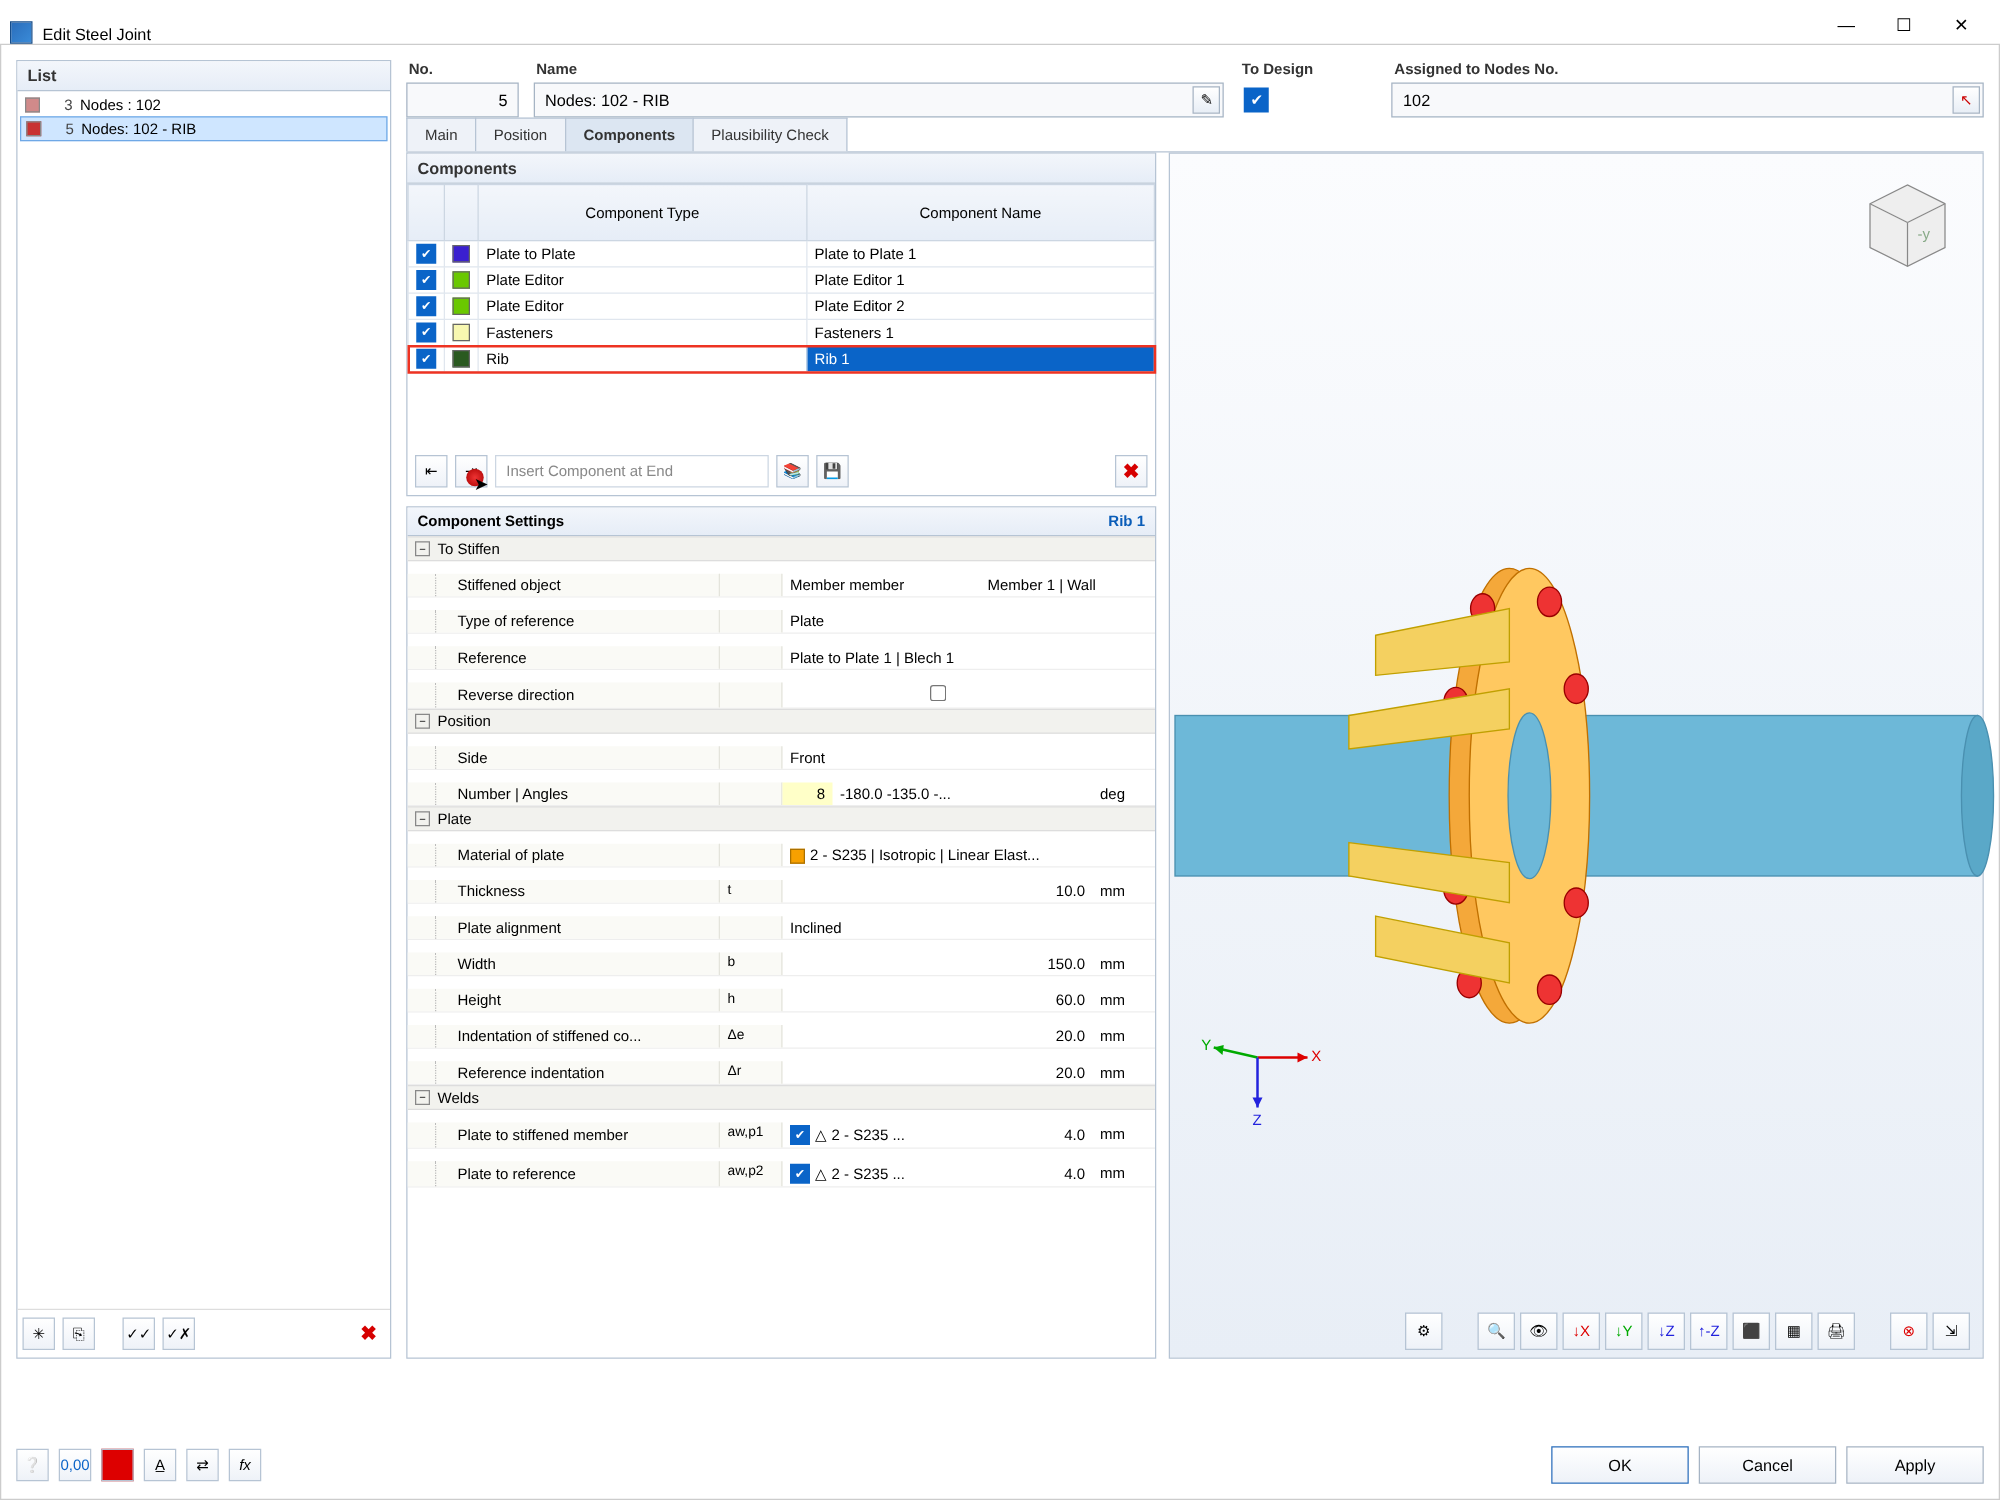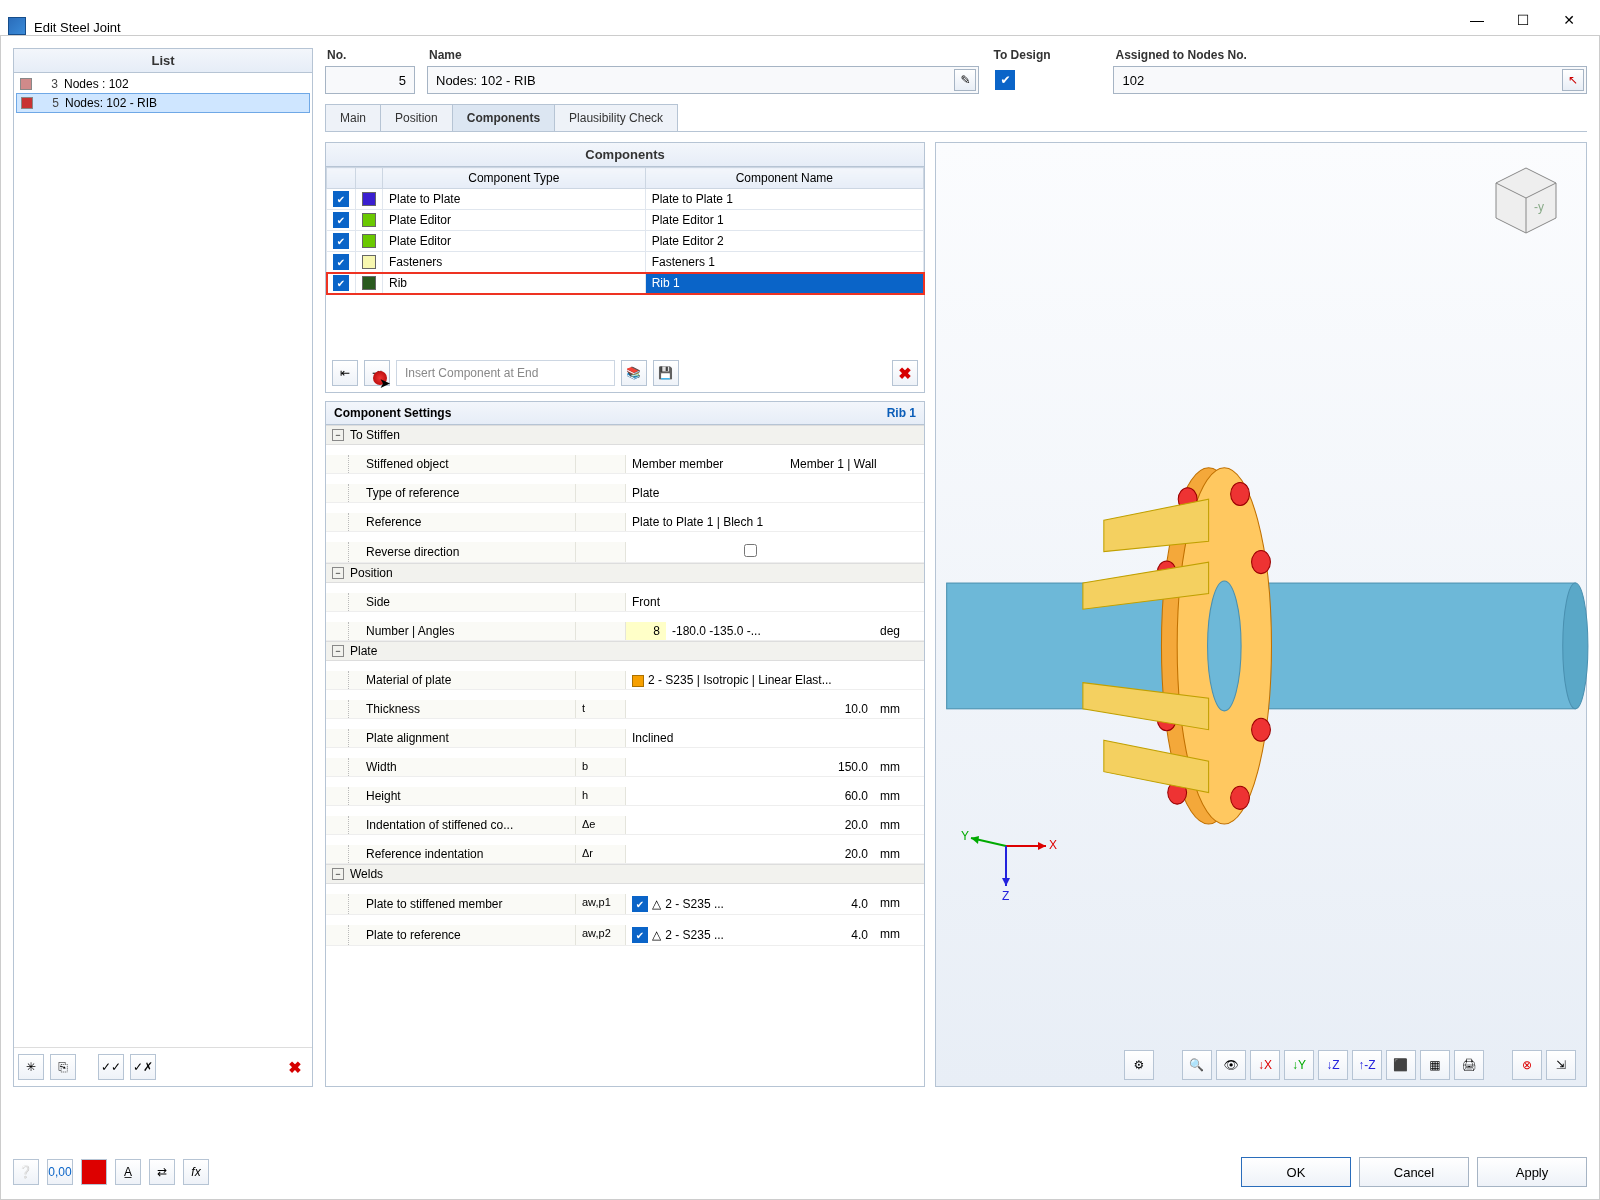--- a/index.html
+++ b/index.html
@@ -11,34 +11,34 @@
 .titlebar .title { flex: 1; font-size: 13px; }
 .titlebar .win-controls { display: flex; gap: 0; }
 .titlebar .win-btn { width: 46px; height: 30px; display: flex; align-items: center; justify-content: center; font-size: 14px; cursor: pointer; }
 
 
 .dialog-body { position: absolute; top: 36px; left: 0; right: 0; bottom: 0; padding: 12px; background: #fff; border: 1px solid #ccc; border-top: none; }
 .cols { display: flex; gap: 12px; height: calc(100% - 100px); }
 
 
 .panel { border: 1px solid #b6c4d4; background: #fff; }
-.panel-header { background: linear-gradient(#f3f6fb,#e6edf7); border-bottom: 1px solid #b6c4d4; padding: 4px 8px; font-weight: 600; color: #333; font-size: 13px; text-align: center; }
+.panel-header { background: linear-gradient(#f3f6fb,#e6edf7); border-bottom: 1px solid #b6c4d4; padding: 4px 8px; font-weight: 600; color: #333; font-size: 13px; }
 .left-panel { width: 300px; display: flex; flex-direction: column; }
 .list-body { flex: 1; overflow: auto; padding: 2px; }
 .list-row { display: flex; align-items: center; gap: 6px; padding: 2px 4px; cursor: pointer; }
 .list-row .num { width: 20px; text-align: right; color: #444; }
 .list-row .sw { width: 12px; height: 12px; border: 1px solid #888; }
 .list-row.selected { background: #cfe6ff; border: 1px solid #6fa8e6; }
 
 .left-toolbar { display: flex; gap: 6px; padding: 6px 4px; border-top: 1px solid #ddd; align-items: center; }
 .tb-btn { width: 26px; height: 26px; border: 1px solid #b6c4d4; background: linear-gradient(#fff,#eef2f8); display: flex; align-items: center; justify-content: center; cursor: pointer; font-size: 12px; }
 .tb-btn.red-x { color: #d60000; font-weight: bold; border: none; background: none; font-size: 16px; }
 
 
-.right-area { flex: 1; display: flex; flex-direction: column; gap: 10px; }
+.right-area { flex: 1; display: flex; flex-direction: column; }
 .header-row { display: flex; gap: 12px; }
 .header-box { display: flex; flex-direction: column; gap: 4px; }
 .header-label { font-size: 12px; font-weight: 600; color: #333; padding: 0 2px; }
 .header-field { height: 28px; border: 1px solid #a6b4c4; background: #f8f9fb; display: flex; align-items: center; padding: 0 8px; position: relative; }
 .header-field input { border: none; background: transparent; width: 100%; outline: none; font-size: 13px; }
 .header-field .right-align { text-align: right; }
 .inline-btn { position: absolute; right: 2px; top: 2px; width: 22px; height: 22px; border: 1px solid #a6b4c4; background: linear-gradient(#fff,#e8eef6); display: flex; align-items: center; justify-content: center; cursor: pointer; }
 .chk-blue { width: 20px; height: 20px; background: #0a64c8; display: flex; align-items: center; justify-content: center; color: #fff; font-size: 12px; cursor: pointer; }
 
 
@@ -46,21 +46,21 @@
 .tab { padding: 6px 14px; background: #eef2f8; border: 1px solid #b6c4d4; border-bottom: none; margin-right: -1px; cursor: pointer; color: #333; }
 .tab.active { background: #dce6f2; font-weight: 600; }
 
 
 .content-row { display: flex; gap: 10px; flex: 1; min-height: 0; }
 .comp-col { width: 600px; display: flex; flex-direction: column; gap: 8px; min-height: 0; }
 .view-col { flex: 1; border: 1px solid #b6c4d4; background: linear-gradient(#fbfcfe,#e8eef6); position: relative; }
 
 .comp-panel { border: 1px solid #b6c4d4; display: flex; flex-direction: column; }
 .comp-table { width: 100%; border-collapse: collapse; }
-.comp-table th { background: linear-gradient(#f3f6fb,#e6edf7); border: 1px solid #ccd6e2; padding: 3px 6px; font-weight: 400; font-size: 12px; }
+.comp-table th { background: linear-gradient(#f3f6fb,#e6edf7); border: 1px solid #ccd6e2; padding: 15px 6px; font-weight: 400; font-size: 12px; }
 .comp-table td { border: 1px solid #e0e6ee; padding: 2px 6px; font-size: 12px; }
 .comp-table td.chk { width: 22px; text-align: center; }
 .comp-table td.sw { width: 22px; }
 .comp-table td.sw div { width: 14px; height: 14px; border: 1px solid #666; }
 .comp-table tr.selected { outline: 2px solid #e32; outline-offset: -1px; }
 .comp-table tr.selected td.name-cell { background: #0a64c8; color: #fff; }
 
 .insert-bar { display: flex; gap: 6px; padding: 6px; align-items: center; }
 .insert-ph { flex: 1; border: 1px solid #ccd6e2; height: 26px; display: flex; align-items: center; padding: 0 8px; color: #888; background: #fff; }
 

